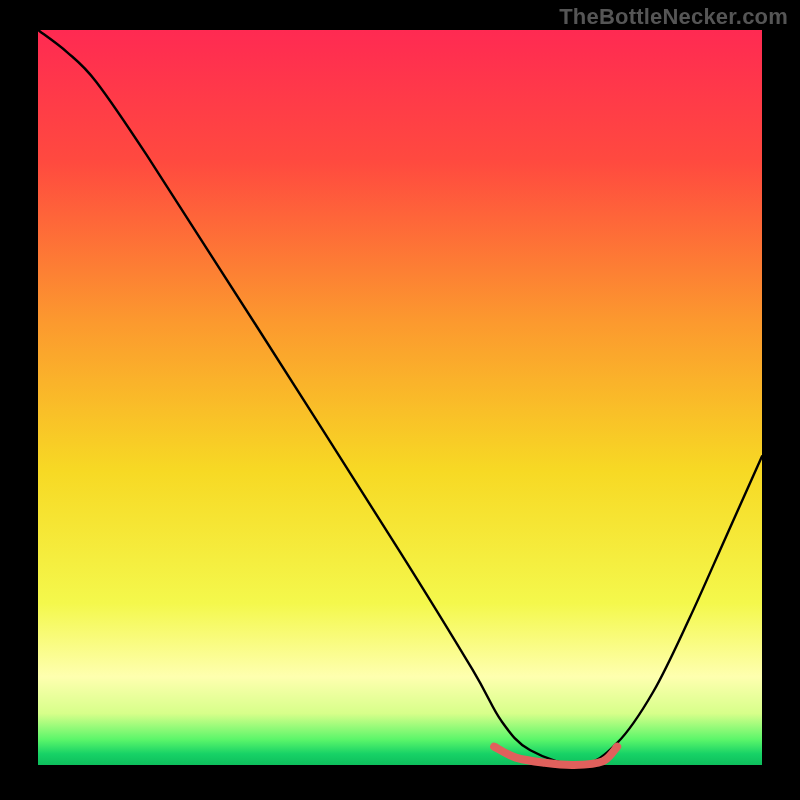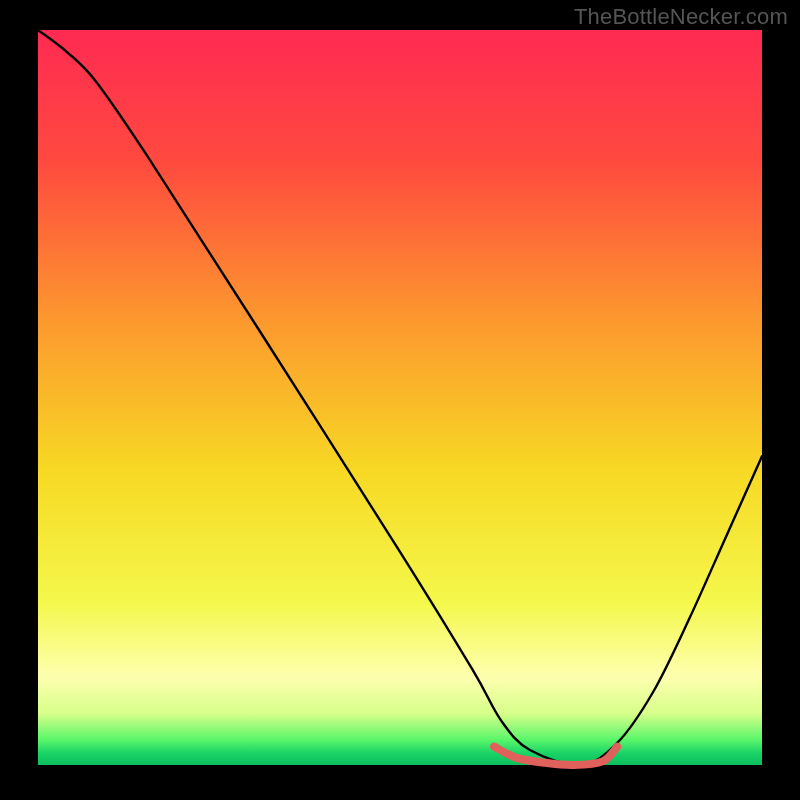--- a/index.html
+++ b/index.html
@@ -17,21 +17,21 @@
     top: 0;
     width: 800px;
     height: 800px;
   }
   .watermark {
     position: absolute;
     top: 4px;
     right: 12px;
     color: #555;
     font-size: 22px;
-    font-weight: 400;
+    font-weight: 700;
     letter-spacing: 0.2px;
     z-index: 10;
     margin-left: 46px;
   }
   svg {
     display: block;
   }
 </style>
 </head>
 <body>

